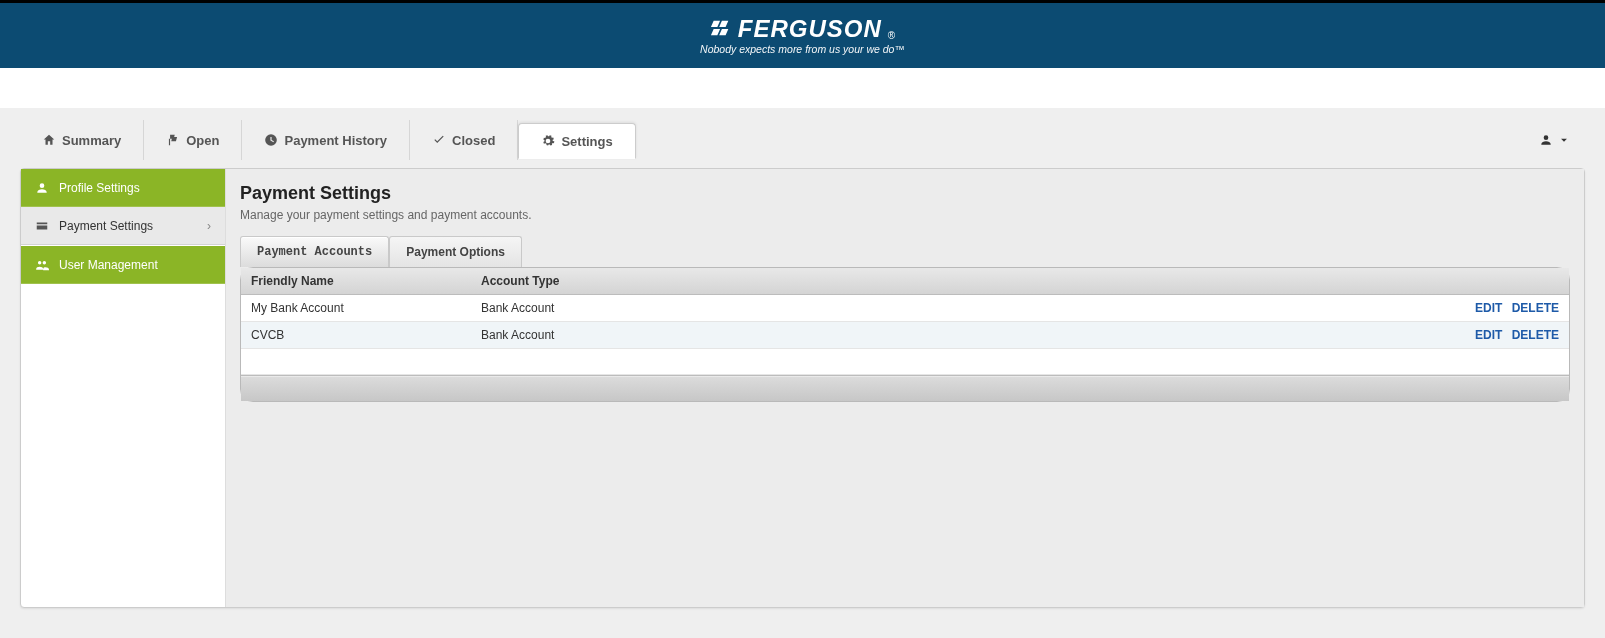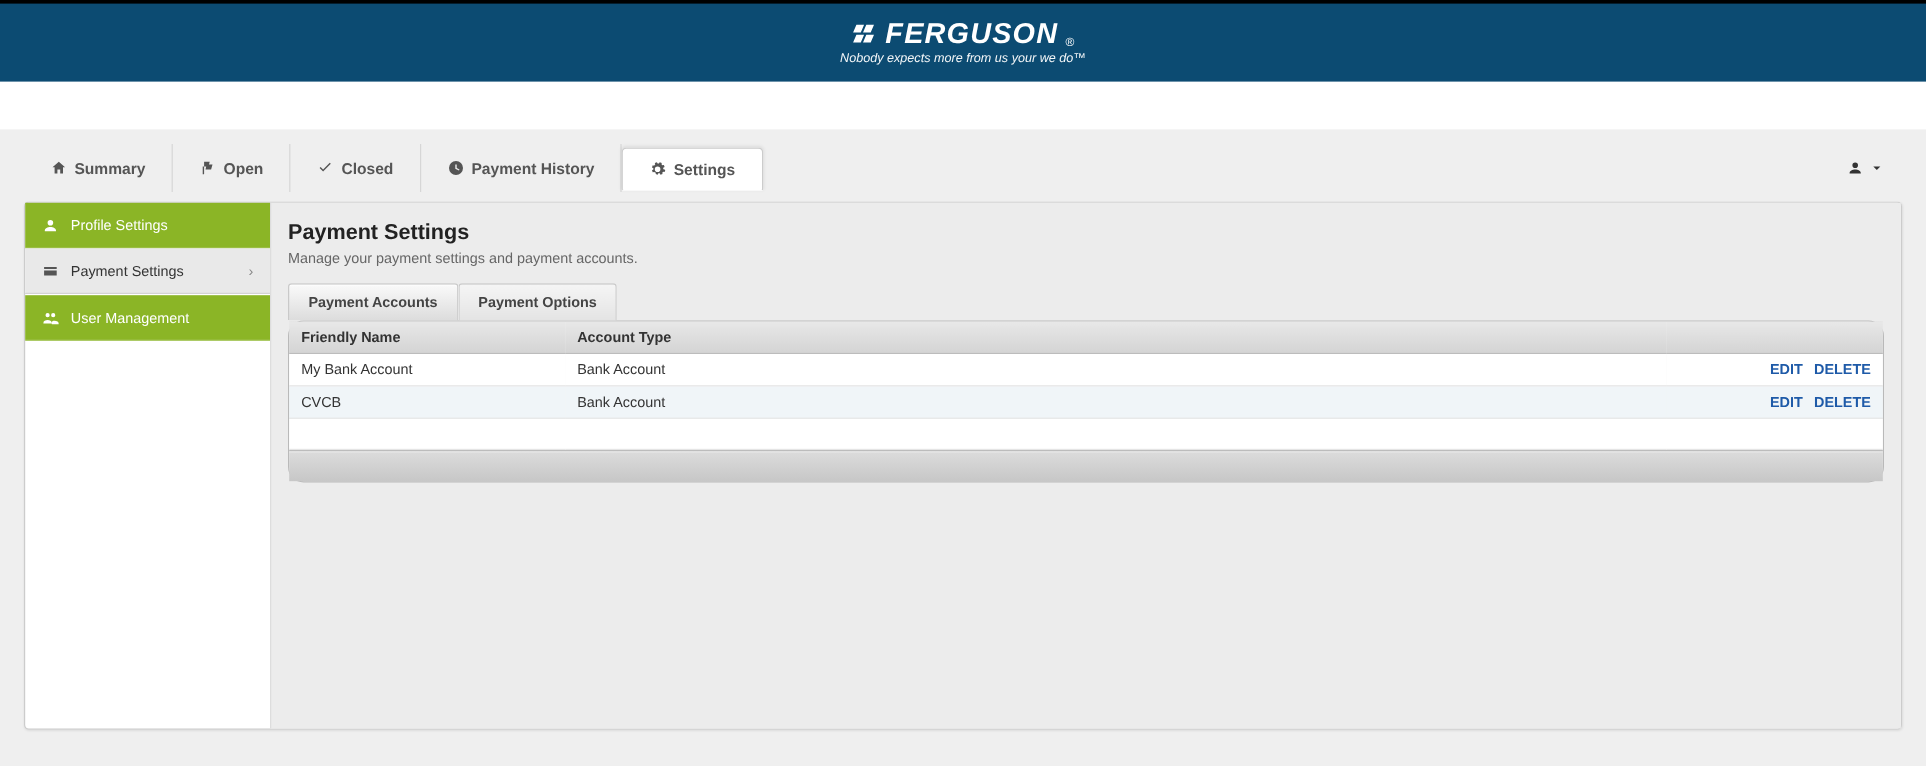--- a/index.html
+++ b/index.html
@@ -136,20 +136,21 @@
     color: #444;
     background: linear-gradient(#f5f5f5,#e4e4e4);
     border: 1px solid #c9c9c9;
     border-bottom: none;
     border-radius: 3px 3px 0 0;
     cursor: pointer;
   }
   .subtab.active {
     background: linear-gradient(#fafafa,#dcdcdc);
     box-shadow: inset 0 1px 0 #fff;
+    font-family: Liberation Mono, monospace;
   }
   .table-wrap {
     border: 1px solid #b9b9b9;
     background: #f4f4f4;
     border-radius: 13px;
   }
   table.accts {
     width: 100%;
     border-collapse: collapse;
     font-size: 12px;
@@ -234,32 +235,32 @@
       <span class="ic">
           <svg viewBox="0 0 24 24">
             <path d="M5 3h10l-1 4h5l-2 7H9l1-4H5z M5 3v18h2V3z"></path>
           </svg>
         </span>
       <span>Open</span>
     </div>
     <div class="tab">
       <span class="ic">
           <svg viewBox="0 0 24 24">
+            <path d="M12 2a10 10 0 100 20 10 10 0 000-20zm1 5v5l4 2-.8 1.7L11 13V7z"></path>
+          </svg>
+        </span>
+      <span>Payment History</span>
+    </div>
+    <div class="tab">
+      <span class="ic">
+          <svg viewBox="0 0 24 24">
             <path d="M20 6L9 17l-5-5 1.5-1.5L9 14l9.5-9.5z"></path>
           </svg>
         </span>
       <span>Closed</span>
-    </div>
-    <div class="tab">
-      <span class="ic">
-          <svg viewBox="0 0 24 24">
-            <path d="M12 2a10 10 0 100 20 10 10 0 000-20zm1 5v5l4 2-.8 1.7L11 13V7z"></path>
-          </svg>
-        </span>
-      <span>Payment History</span>
     </div>
     <div class="tab active">
       <span class="ic">
           <svg viewBox="0 0 24 24">
             <path d="M12 8a4 4 0 100 8 4 4 0 000-8zm9 4l2 1-1 3-2-.5a8 8 0 01-1.4 1.4l.5 2-3 1-1-2a8 8 0 01-2 0l-1 2-3-1 .5-2A8 8 0 017.2 16L5 16.5l-1-3 2-1a8 8 0 010-2l-2-1 1-3 2 .5A8 8 0 018.6 5.2L8 3l3-1 1 2a8 8 0 012 0l1-2 3 1-.5 2a8 8 0 011.4 1.4L21 6l1 3-2 1a8 8 0 010 2z"></path>
           </svg>
         </span>
       <span>Settings</span>
     </div>
     <div class="spacer"></div>

